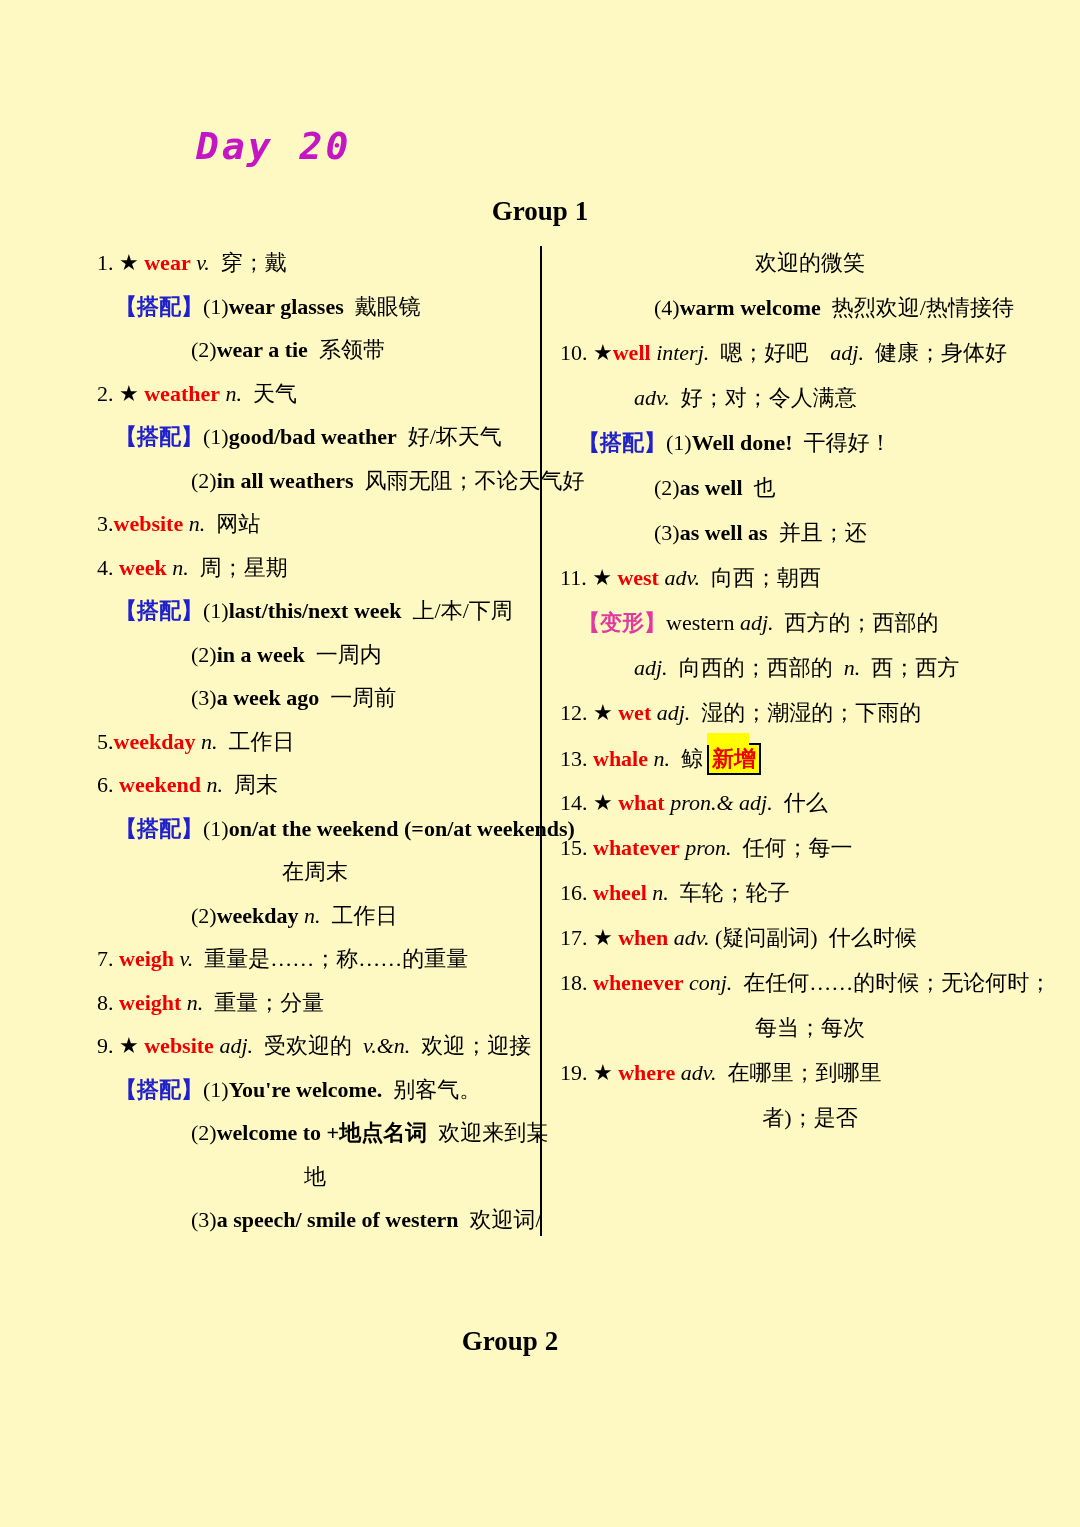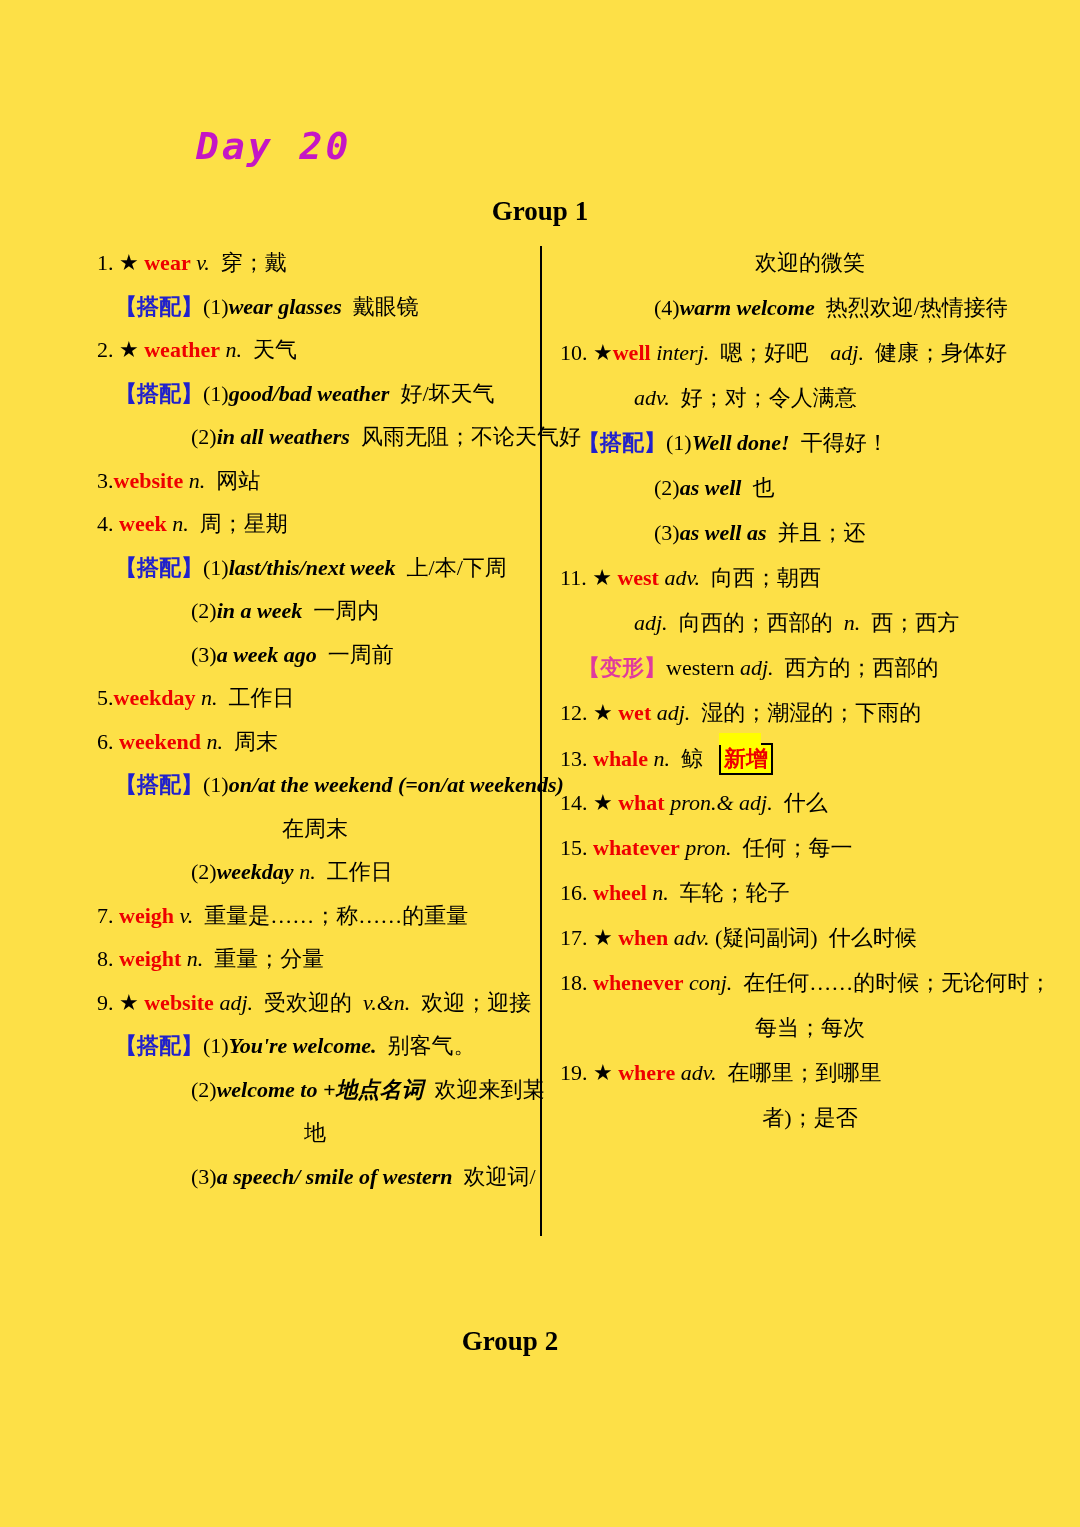--- a/index.html
+++ b/index.html
@@ -1,19 +1,19 @@
 <!DOCTYPE html>
 <html style="--word: #EE0000; --colloc: #2121CC; --variant: #E03A9E; --titlec: #C516C5; --badgebg: #FFFF00; --badgetxt: #EE0000; --divider: #000000;"><head>
 <meta charset="utf-8">
 <style>
   html,body{margin:0;padding:0;background:#ffffff;}
   .page{
     position:relative;
     width:1080px;height:1527px;
-    background:#fde047;
+    background:#fef9c3;
     font-family:"Liberation Serif","DejaVu Serif",serif;
     font-size:22px;color:#000;
     overflow:hidden;
   }
   .day-title{
     position:absolute;left:196px;top:124px;
     font-family:"DejaVu Sans Mono","Liberation Mono",monospace;
     font-style:italic;font-weight:bold;
     font-size:38px;letter-spacing:3px;
     color:var(--titlec,#C516C5);
@@ -39,53 +39,54 @@
   
   .ind-e{padding-left:0;}
   .ind-l{padding-left:18px;}
   .ind-s{padding-left:94px;}
   .ind-p{padding-left:74px;}
   .ind-c{padding-left:0;text-align:center;}
   
   .sg-p{color:#000;}
   .sg-w{color:var(--word,#EE0000);font-weight:bold;}
   .sg-it{font-style:italic;}
-  .sg-b{font-weight:bold;font-style:italic;}
+  .sg-b{font-weight:bold;}
   .sg-c{color:var(--colloc,#2121CC);font-weight:bold;}
   .sg-v{color:var(--variant,#E03A9E);font-weight:bold;}
   .sg-bd{
     background:var(--badgebg,#FFFF00);
     color:var(--badgetxt,#EE0000);
     font-weight:bold;
     border:2px solid #000;
     padding:0 3px;
     display:inline-block;
     line-height:1.25;
     position:relative;
-    margin-left:16px;
+    margin-left:4px;
   }
   .sg-bd::before{
     content:"";
     position:absolute;left:-2px;right:10px;top:-12px;height:12px;
     background:var(--badgebg,#FFFF00);
   }
 </style>
 </head>
 <body>
 
 <div class="page">
   <div class="day-title">Day 20</div>
 
   <div class="group-title group-1">Group 1</div>
 
   <div class="divider"></div>
 
   <div class="col col-left" id="col-left">
       <div class="line ind-e"><span class="sg-p">1. ★ </span><span class="sg-w">wear</span><span class="sg-p"> </span><span class="sg-it">v.</span><span class="sg-p">  穿；戴</span></div>
       <div class="line ind-l"><span class="sg-c">【搭配】</span><span class="sg-p">(1)</span><span class="sg-b">wear glasses</span><span class="sg-p">  戴眼镜</span></div>
+      <div class="line ind-s"><span class="sg-p">(2)</span><span class="sg-b">wear a tie</span><span class="sg-p">  系领带</span></div>
       <div class="line ind-e"><span class="sg-p">2. ★ </span><span class="sg-w">weather</span><span class="sg-p"> </span><span class="sg-it">n.</span><span class="sg-p">  天气</span></div>
       <div class="line ind-l"><span class="sg-c">【搭配】</span><span class="sg-p">(1)</span><span class="sg-b">good/bad weather</span><span class="sg-p">  好/坏天气</span></div>
       <div class="line ind-s"><span class="sg-p">(2)</span><span class="sg-b">in all weathers</span><span class="sg-p">  风雨无阻；不论天气好</span></div>
       <div class="line ind-e"><span class="sg-p">3.</span><span class="sg-w">website</span><span class="sg-p"> </span><span class="sg-it">n.</span><span class="sg-p">  网站</span></div>
       <div class="line ind-e"><span class="sg-p">4. </span><span class="sg-w">week</span><span class="sg-p"> </span><span class="sg-it">n.</span><span class="sg-p">  周；星期</span></div>
       <div class="line ind-l"><span class="sg-c">【搭配】</span><span class="sg-p">(1)</span><span class="sg-b">last/this/next week</span><span class="sg-p">  上/本/下周</span></div>
       <div class="line ind-s"><span class="sg-p">(2)</span><span class="sg-b">in a week</span><span class="sg-p">  一周内</span></div>
       <div class="line ind-s"><span class="sg-p">(3)</span><span class="sg-b">a week ago</span><span class="sg-p">  一周前</span></div>
       <div class="line ind-e"><span class="sg-p">5.</span><span class="sg-w">weekday</span><span class="sg-p"> </span><span class="sg-it">n.</span><span class="sg-p">  工作日</span></div>
       <div class="line ind-e"><span class="sg-p">6. </span><span class="sg-w">weekend</span><span class="sg-p"> </span><span class="sg-it">n.</span><span class="sg-p">  周末</span></div>
@@ -103,22 +104,22 @@
 
   <div class="col col-right" id="col-right">
       <div class="line ind-c"><span class="sg-p">欢迎的微笑</span></div>
       <div class="line ind-s"><span class="sg-p">(4)</span><span class="sg-b">warm welcome</span><span class="sg-p">  热烈欢迎/热情接待</span></div>
       <div class="line ind-e"><span class="sg-p">10. ★</span><span class="sg-w">well</span><span class="sg-p"> </span><span class="sg-it">interj.</span><span class="sg-p">  嗯；好吧    </span><span class="sg-it">adj.</span><span class="sg-p">  健康；身体好</span></div>
       <div class="line ind-p"><span class="sg-it">adv.</span><span class="sg-p">  好；对；令人满意</span></div>
       <div class="line ind-l"><span class="sg-c">【搭配】</span><span class="sg-p">(1)</span><span class="sg-b">Well done!</span><span class="sg-p">  干得好！</span></div>
       <div class="line ind-s"><span class="sg-p">(2)</span><span class="sg-b">as well</span><span class="sg-p">  也</span></div>
       <div class="line ind-s"><span class="sg-p">(3)</span><span class="sg-b">as well as</span><span class="sg-p">  并且；还</span></div>
       <div class="line ind-e"><span class="sg-p">11. ★ </span><span class="sg-w">west</span><span class="sg-p"> </span><span class="sg-it">adv.</span><span class="sg-p">  向西；朝西</span></div>
+      <div class="line ind-l"><span class="sg-v">【变形】</span><span class="sg-p">western </span><span class="sg-it">adj.</span><span class="sg-p">  西方的；西部的</span></div>
       <div class="line ind-p"><span class="sg-it">adj.</span><span class="sg-p">  向西的；西部的  </span><span class="sg-it">n.</span><span class="sg-p">  西；西方</span></div>
-      <div class="line ind-l"><span class="sg-v">【变形】</span><span class="sg-p">western </span><span class="sg-it">adj.</span><span class="sg-p">  西方的；西部的</span></div>
       <div class="line ind-e"><span class="sg-p">12. ★ </span><span class="sg-w">wet</span><span class="sg-p"> </span><span class="sg-it">adj.</span><span class="sg-p">  湿的；潮湿的；下雨的</span></div>
       <div class="line ind-e"><span class="sg-p">13. </span><span class="sg-w">whale</span><span class="sg-p"> </span><span class="sg-it">n.</span><span class="sg-p">  鲸</span><span class="sg-bd">新增</span></div>
       <div class="line ind-e"><span class="sg-p">14. ★ </span><span class="sg-w">what</span><span class="sg-p"> </span><span class="sg-it">pron.&amp; adj.</span><span class="sg-p">  什么</span></div>
       <div class="line ind-e"><span class="sg-p">15. </span><span class="sg-w">whatever</span><span class="sg-p"> </span><span class="sg-it">pron.</span><span class="sg-p">  任何；每一</span></div>
       <div class="line ind-e"><span class="sg-p">16. </span><span class="sg-w">wheel</span><span class="sg-p"> </span><span class="sg-it">n.</span><span class="sg-p">  车轮；轮子</span></div>
       <div class="line ind-e"><span class="sg-p">17. ★ </span><span class="sg-w">when</span><span class="sg-p"> </span><span class="sg-it">adv.</span><span class="sg-p"> (疑问副词)  什么时候</span></div>
       <div class="line ind-e"><span class="sg-p">18. </span><span class="sg-w">whenever</span><span class="sg-p"> </span><span class="sg-it">conj.</span><span class="sg-p">  在任何……的时候；无论何时；</span></div>
       <div class="line ind-c"><span class="sg-p">每当；每次</span></div>
       <div class="line ind-e"><span class="sg-p">19. ★ </span><span class="sg-w">where</span><span class="sg-p"> </span><span class="sg-it">adv.</span><span class="sg-p">  在哪里；到哪里</span></div>
       <div class="line ind-c"><span class="sg-p">者)；是否</span></div>

